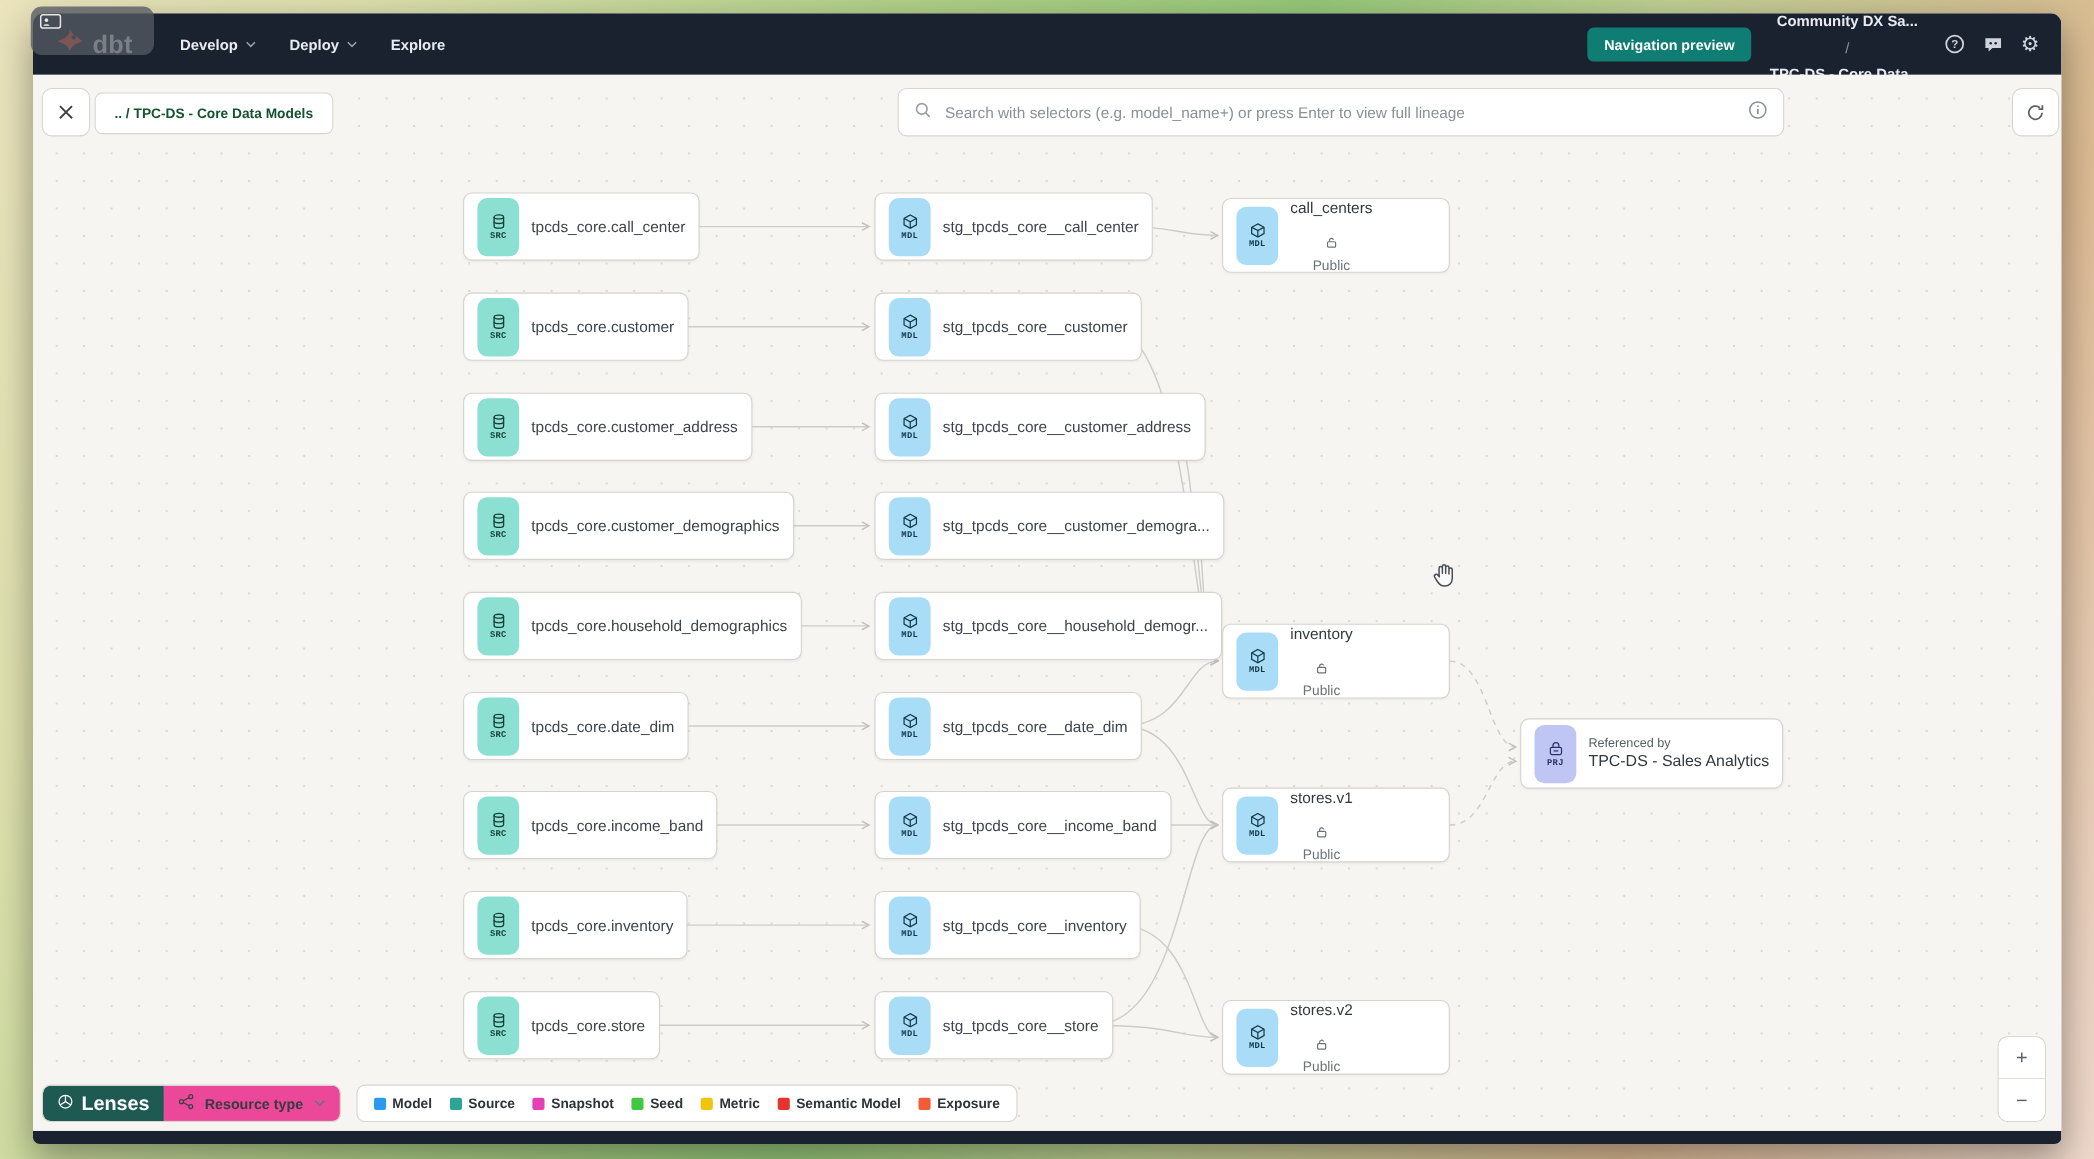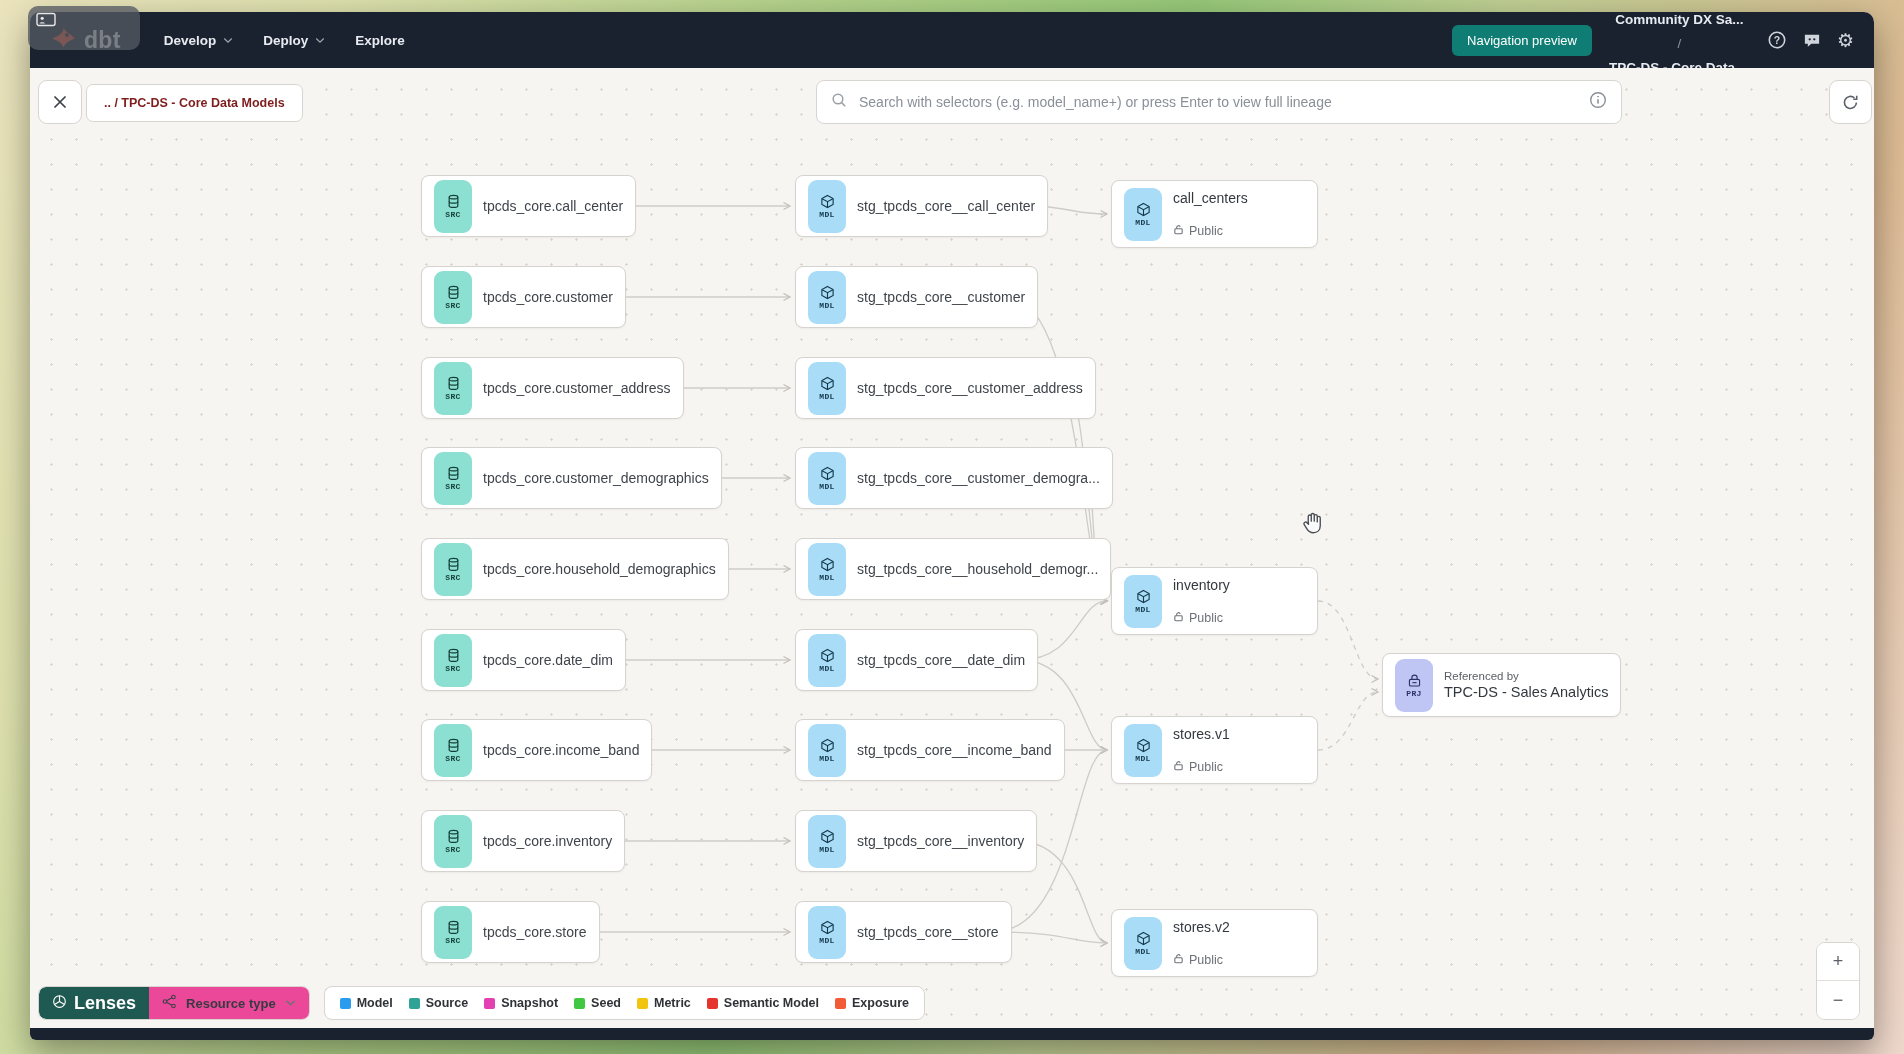--- a/index.html
+++ b/index.html
@@ -11,35 +11,35 @@
   .capture-pill{position:absolute;left:28px;top:6px;width:112px;height:44px;background:rgba(84,90,99,.78);
     border-radius:10px;z-index:50;display:flex;align-items:flex-start;padding:6px 0 0 8px;box-sizing:border-box;}
   .window{position:absolute;left:30px;top:12px;width:1844px;height:1028px;border-radius:10px 10px 6px 6px;
     overflow:hidden;box-shadow:0 12px 34px rgba(0,0,0,.38);display:flex;flex-direction:column;background:#f7f5f2;z-index:10;}
   
   .header{height:56px;background:#1a2230;display:flex;align-items:center;padding:0 20px;gap:6px;flex:0 0 auto;}
   .logo{display:flex;align-items:center;gap:7px;margin-right:24px;}
   .logo-text{color:#fff;font-weight:bold;font-size:23px;letter-spacing:.3px;}
   .nav-item{color:#e8ebf0;font-weight:bold;font-size:13.5px;padding:8px 13px;display:flex;align-items:center;gap:7px;cursor:pointer;border-radius:6px;}
   .header-right{margin-left:auto;display:flex;align-items:center;gap:17px;}
-  .preview-btn{background:var(--accent-teal,#0f7d73);color:#fff;font-weight:normal;font-size:13px;padding:8px 15px;border-radius:6px;border:none;cursor:pointer;font-family:inherit;}
+  .preview-btn{background:var(--accent-teal,#0f7d73);color:#fff;font-weight:bold;font-size:13px;padding:8px 15px;border-radius:6px;border:none;cursor:pointer;font-family:inherit;}
   .breadcrumb{display:flex;align-items:center;gap:9px;color:#e8ebf0;font-size:13.5px;font-weight:bold;flex-direction:column;}
   .breadcrumb .sep{color:#8a93a1;font-weight:normal;}
   .header-icons{display:flex;gap:15px;align-items:center;color:#cfd3da;}
   .hicon{display:flex;align-items:center;cursor:pointer;}
   .gear-glyph{font-size:19px;line-height:1;color:#cfd3da;font-family:"DejaVu Sans",sans-serif;}
   
   .canvas{position:relative;flex:1;background:#f7f5f2;
     background-image:radial-gradient(#dcd8d1 1.1px,rgba(0,0,0,0) 1.2px);
     background-size:25px 25px;background-position:9px 9px;overflow:hidden;}
   .bottom-strip{height:12px;background:#1a2230;flex:0 0 auto;}
   .close-btn{position:absolute;left:8px;top:12px;width:44px;height:44px;background:#fff;border:1px solid #d8d5d0;
     border-radius:9px;display:flex;align-items:center;justify-content:center;font-size:19px;color:#3c4046;cursor:pointer;z-index:6;}
   .chip{position:absolute;left:56px;top:16px;height:36px;background:#fff;border:1px solid #d8d5d0;border-radius:7px;
-    display:flex;align-items:center;padding:0 17px;font-size:12.5px;font-weight:bold;color:#7f1d1d;z-index:5;cursor:pointer;}
+    display:flex;align-items:center;padding:0 17px;font-size:12.5px;font-weight:bold;color:#14532d;z-index:5;cursor:pointer;}
   .search{position:absolute;left:786px;top:12px;width:806px;height:44px;background:#fff;border:1px solid #d8d5d0;
     border-radius:8px;display:flex;align-items:center;padding:0 14px;box-sizing:border-box;gap:10px;z-index:6;}
   .search input{flex:1;border:none;outline:none;font-size:14px;color:#3c4046;font-family:inherit;background:transparent;}
   .search input::placeholder{color:#8a9098;}
   .refresh-btn{position:absolute;left:1799px;top:12px;width:43px;height:44px;background:#fff;border:1px solid #d8d5d0;
     border-radius:9px;display:flex;align-items:center;justify-content:center;cursor:pointer;z-index:6;}
   
   #edges{position:absolute;left:0;top:0;}
   .edge{fill:none;stroke:#cfccc7;stroke-width:1.3px;}
   .edge.dashed{stroke-dasharray:5 5;}
@@ -48,21 +48,21 @@
   .node.public{height:68px;}
   .node.prj{height:64px;}
   .node-label{font-size:14px;color:#3f444b;}
   .badge{width:38px;height:53px;border-radius:9px;display:flex;flex-direction:column;align-items:center;justify-content:center;flex:0 0 auto;}
   .badge b{font-size:8px;letter-spacing:.3px;margin-top:1px;font-family:"Liberation Mono",monospace;}
   .badge.src{background:var(--src-bg,#8ce0d2);color:#153f38;}
   .badge.mdl{background:var(--mdl-bg,#a9ddf7);color:#15394d;}
   .badge.prj-b{background:var(--prj-bg,#bfc6f4);color:#2c3367;}
   .node-text{display:flex;flex-direction:column;justify-content:center;}
   .node-text .title{font-size:14px;color:#33383f;}
-  .node-text .sub{display:flex;gap:5px;align-items:center;font-size:12.5px;color:#6d7278;margin-top:18px;}
+  .node-text .sub{display:flex;gap:5px;align-items:center;font-size:12.5px;color:#6d7278;margin-top:18px;flex-direction:column;}
   .node-text .line1{font-size:11.5px;color:#5a5f66;}
   .node-text .line2{font-size:14.5px;color:#33383f;margin-top:2px;}
   
   .controls{position:absolute;left:8px;bottom:8px;display:flex;gap:14px;align-items:stretch;z-index:6;}
   .lens-group{display:flex;border:1px solid #d8d5d0;border-radius:8px;overflow:hidden;background:#fff;height:34px;box-sizing:border-box;}
   .lenses{display:flex;align-items:center;gap:7px;padding:0 13px;color:#fff;font-size:18px;font-weight:bold;background:#1f5a52;cursor:pointer;border-radius:7px 0 0 7px;}
   .rtype{display:flex;align-items:center;gap:9px;padding:0 13px;color:#363b41;font-size:13px;font-weight:bold;cursor:pointer;background:#ec4899;}
   .legend{display:flex;align-items:center;gap:16px;background:#fff;border:1px solid #d8d5d0;border-radius:8px;padding:16px 15px;height:34px;box-sizing:border-box;}
   .legend-item{display:flex;align-items:center;gap:6px;font-size:12.5px;font-weight:bold;color:#2f3338;}
   .swatch{width:11px;height:11px;border-radius:2px;display:inline-block;}

